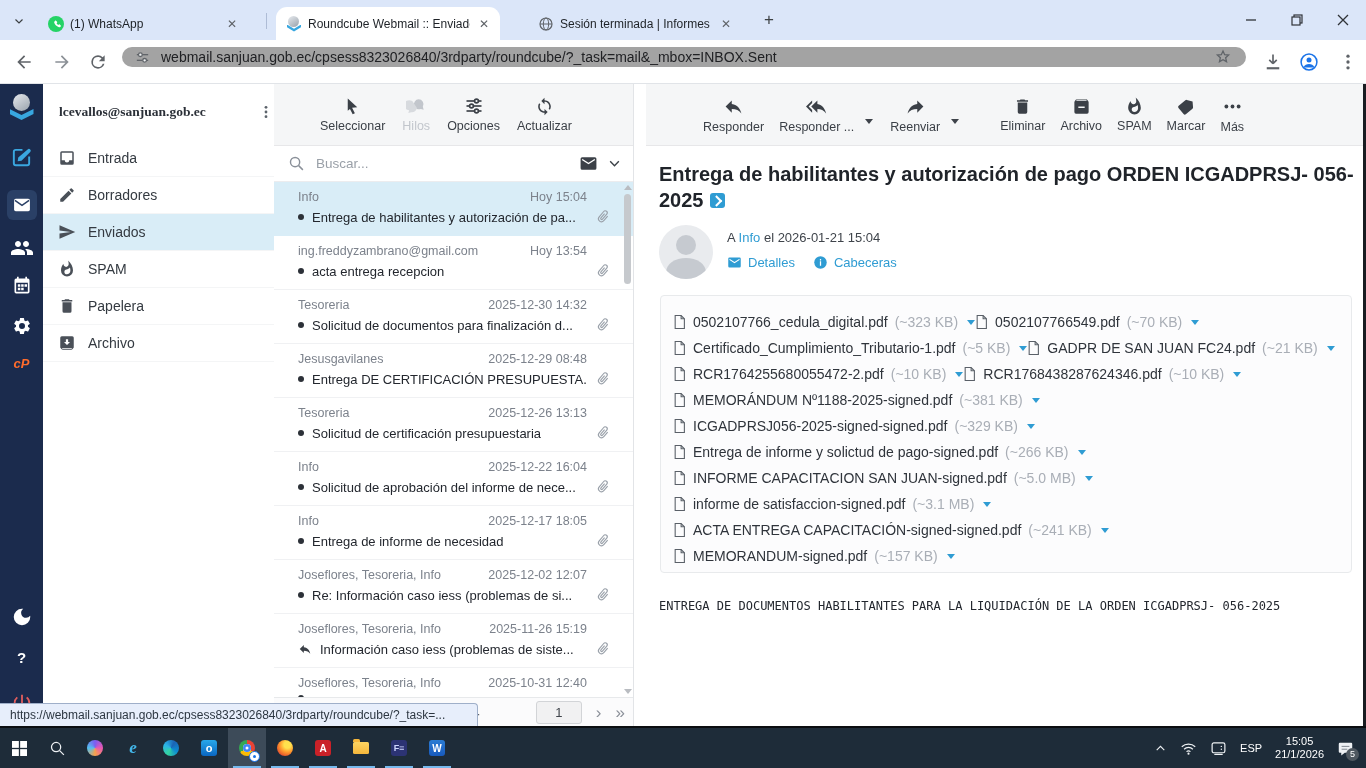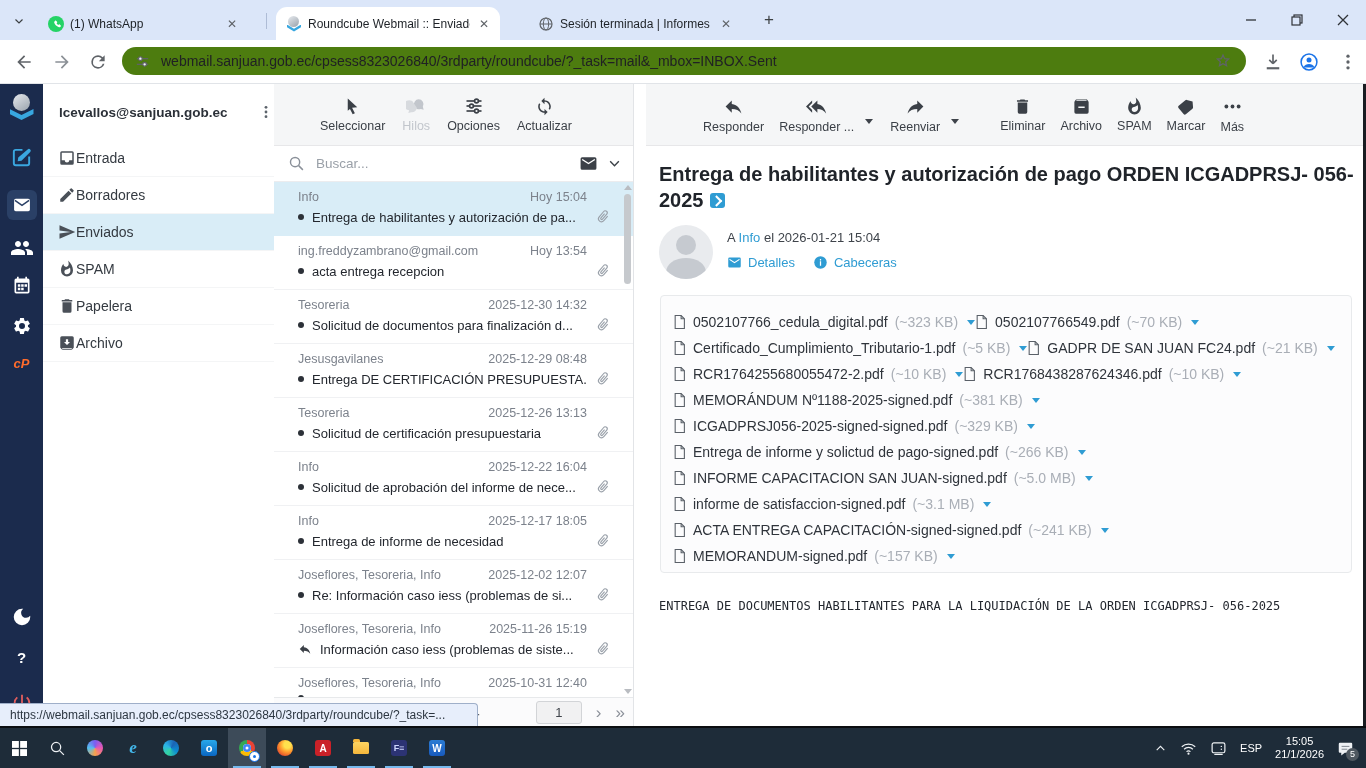--- a/index.html
+++ b/index.html
@@ -13,41 +13,41 @@
   .tab .tt{font-size:12px;color:#1e2227;white-space:nowrap;overflow:hidden;flex:1;margin:0 6px;}
   .tab .tx{font-size:12px;color:#5f6368;padding:0 3px;}
   .tab.active{background:#fff;border-radius:11px 11px 0 0;}
   #tab1{left:38px;} #tab2{left:276px;width:224px;} #tab3{left:528px;width:214px;}
   .tabdiv{position:absolute;top:13px;width:1px;height:16px;background:#aebcd6;}
   .newtab{position:absolute;left:758px;top:9px;width:22px;height:22px;font-size:17px;color:#3c4043;display:flex;align-items:center;justify-content:center;}
   .winctl{position:absolute;top:0;height:40px;width:46px;display:flex;align-items:center;justify-content:center;}
   #wmin{right:92px}#wmax{right:46px}#wclose{right:0}
   #navbar{position:absolute;left:0;top:40px;width:100%;height:44px;background:#fff;border-bottom:1px solid #e1e4e8;box-sizing:border-box;}
   .navic{position:absolute;top:12px;width:20px;height:20px;}
-  #omnibox{position:absolute;left:122px;top:7px;width:1124px;height:28px;background:#4d7c0f;border-radius:15px;display:flex;align-items:center;}
+  #omnibox{position:absolute;left:122px;top:7px;width:1124px;height:20px;background:#a3a3a3;border-radius:15px;display:flex;align-items:center;}
   #omnibox .url{font-size:14px;color:#202124;margin-left:10px;white-space:nowrap;}
   
   .fav{width:16px;height:16px;flex:none;}
   .fav-wa{background:#25d366;border-radius:50%;display:flex;align-items:center;justify-content:center;}
   .fav-rc{position:relative;}
   .fav-rc .b1{position:absolute;left:2px;top:0;width:11px;height:11px;border-radius:50%;background:linear-gradient(145deg,#e8ebef,#98a1ab);}
   .fav-rc .b2{position:absolute;left:1px;bottom:0;width:14px;height:7px;background:#38a7e0;clip-path:polygon(0 0,50% 60%,100% 0,100% 40%,50% 100%,0 40%);}
   
   #app{position:absolute;left:0;top:84px;width:100%;height:642px;background:#fff;}
   
   #rail{position:absolute;left:0;top:0;width:43px;height:642px;background:#1b2b4d;}
   .rit{position:absolute;left:0;width:43px;display:flex;justify-content:center;}
   .railactive{background:#2a4066;border-radius:6px;padding:5px;}
   .cp{color:#ff6c2c;font-weight:bold;font-style:italic;font-size:13px;}
   .help{color:#fff;font-weight:bold;font-size:15px;}
   
   #folders{position:absolute;left:43px;top:0;width:242px;height:642px;background:#fff;border-right:1px solid #e7e9ec;box-sizing:border-box;}
   #fhead{height:56px;display:flex;align-items:center;padding:0 10px 0 16px;}
-  #fhead .em{flex:1;font-size:13.5px;font-weight:700;color:#2b3038;white-space:nowrap;overflow:hidden;}
-  .folder{height:36px;display:flex;align-items:center;padding-left:15px;border-bottom:1px solid #f4f5f6;}
+  #fhead .em{flex:1;font-size:13.5px;font-weight:700;color:#2b3038;white-space:nowrap;overflow:hidden;font-family:Liberation Serif, serif;}
+  .folder{height:36px;display:flex;align-items:center;padding-left:15px;gap:12px;border-bottom:1px solid #f4f5f6;}
   .folder .fl{font-size:14px;color:#343a41;}
   .folder.sel{background:#d9edf7;}
   
   #listcol{position:absolute;left:274px;top:0;width:360px;height:642px;border-right:1px solid #e2e4e7;box-sizing:border-box;background:#fff;}
   .topbar{height:62px;background:#f5f6f7;border-bottom:1px solid #e7e7e9;display:flex;align-items:center;box-sizing:border-box;}
   #listcol .topbar{padding-left:46px;gap:17px;}
   .tbtn{display:flex;flex-direction:column;align-items:center;gap:3px;}
   .tbtn .lbl{font-size:12.5px;color:#3a3f46;white-space:nowrap;}
   .tbtn.dis .lbl{color:#c2c6cc;}
   .dropbtn{width:12px;display:flex;align-items:center;justify-content:center;align-self:center;margin:14px 0 0 -6px;}

